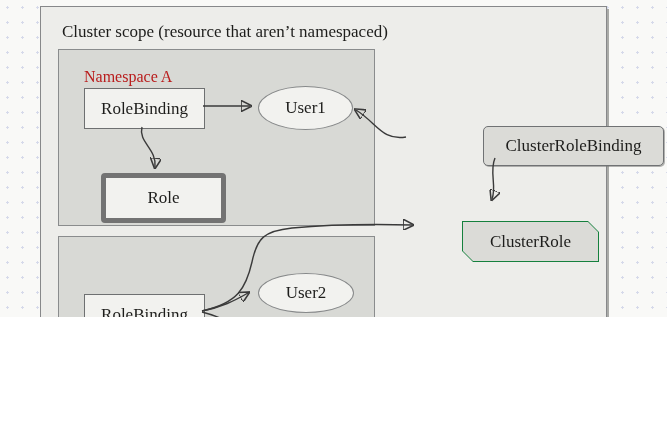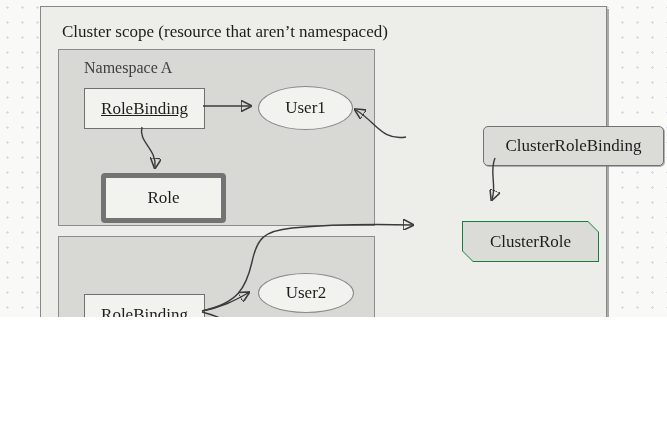--- a/index.html
+++ b/index.html
@@ -22,28 +22,28 @@
     position:absolute; left:21px; top:15px;
     font-size:17px; color:#1d1d1b; white-space:nowrap;
   }
   .ns-box {
     position:absolute; width:315px;
     background:#d8d9d5; border:1px solid #8a8c8d;
   }
   .ns-a { left:17px; top:42px; height:175px; }
   .ns-b { left:17px; top:229px; height:177px; }
   .ns-label {
-    position:absolute; left:25px; top:9px;
-    font-size:16px; color:#404040; white-space:nowrap;
+    position:absolute; left:25px; top:18px;
+    font-size:16px; color:#b91c1c; white-space:nowrap;
   }
   .node {
     position:absolute; display:flex; align-items:center; justify-content:center;
     font-size:17px; color:#1d1d1b; text-align:center; white-space:nowrap;
   }
-  .rect-node { background:#f2f2ef; border:1px solid #6e7071;text-decoration:underline; }
+  .rect-node { background:#f2f2ef; border:1px solid #6e7071; }
   .rb-a { left:25px; top:38px; width:119px; height:39px; }
   .rb-b { left:25px; top:57px; width:119px; height:39px; }
   .role-node {
     left:42px; top:123px; width:115px; height:40px;
     background:#f2f2ef; border:5px solid #737373; border-radius:4px;
   }
   .ellipse-node {
     background:#f2f2ef; border:1px solid #87898a; border-radius:50%;
   }
   .user1-node { left:199px; top:36px; width:93px; height:42px; }

